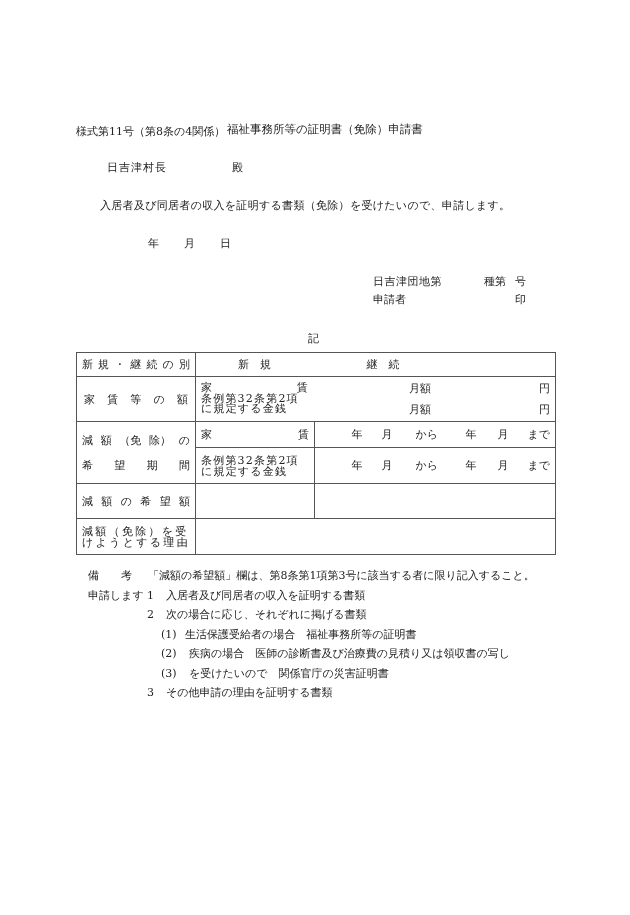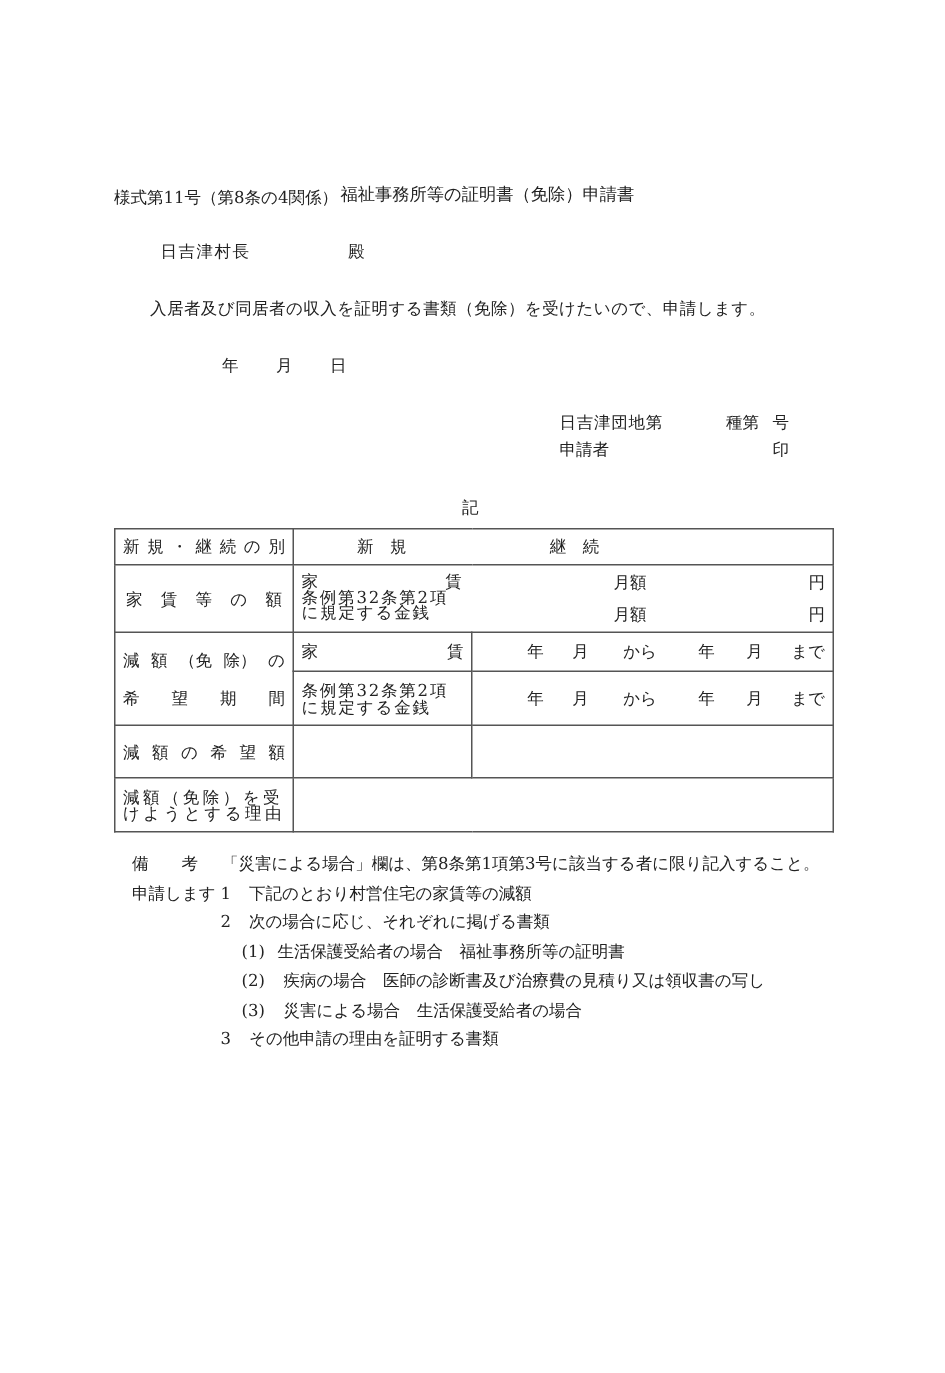--- a/index.html
+++ b/index.html
@@ -182,40 +182,40 @@
       <div>けようとする理由</div>
     </td>
     <td colspan="2"></td>
   </tr>
 </tbody>
   </table>
 
 <div class="notes">
   <div class="row">
     <span>備　　考</span>
-    <span style="position:absolute; left:60px">「災害による場合」欄は、第8条第1項第3号に該当する者に限り記入すること。</span>
+    <span style="position:absolute; left:60px">「減額の希望額」欄は、第8条第1項第3号に該当する者に限り記入すること。</span>
   </div>
   <div class="row">
     <span>申請します</span>
     <span style="position:absolute; left:59px">1</span>
-    <span style="position:absolute; left:78px">下記のとおり村営住宅の家賃等の減額</span>
+    <span style="position:absolute; left:78px">入居者及び同居者の収入を証明する書類</span>
   </div>
   <div class="row">
     <span style="position:absolute; left:59px">2</span>
     <span style="position:absolute; left:78px">次の場合に応じ、それぞれに掲げる書類</span>
   </div>
   <div class="row">
     <span style="position:absolute; left:73px">(1)</span>
     <span style="position:absolute; left:97px">生活保護受給者の場合　福祉事務所等の証明書</span>
   </div>
   <div class="row">
     <span style="position:absolute; left:73px">(2)</span>
     <span style="position:absolute; left:101px">疾病の場合　医師の診断書及び治療費の見積り又は領収書の写し</span>
   </div>
   <div class="row">
     <span style="position:absolute; left:73px">(3)</span>
-    <span style="position:absolute; left:101px">災害による場合　生活保護受給者の場合</span>
+    <span style="position:absolute; left:101px">を受けたいので　関係官庁の災害証明書</span>
   </div>
   <div class="row">
     <span style="position:absolute; left:59px">3</span>
     <span style="position:absolute; left:78px">その他申請の理由を証明する書類</span>
   </div>
 </div>
 
 </body></html>

